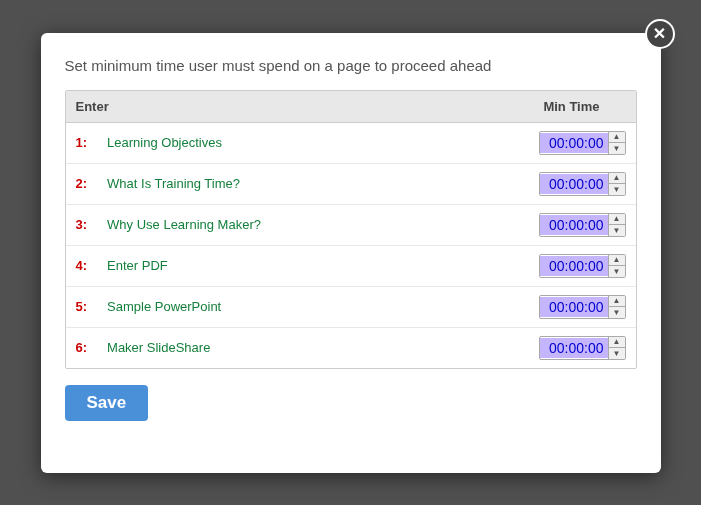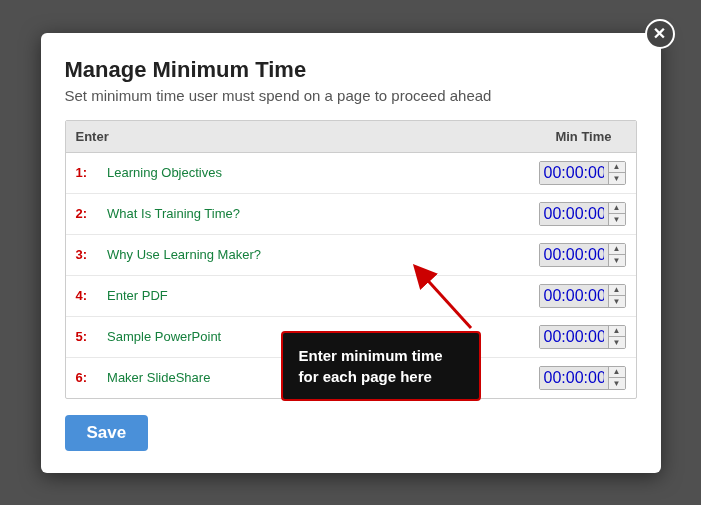--- a/index.html
+++ b/index.html
@@ -89,21 +89,21 @@
       padding: 8px 10px;
       font-size: 13px;
       font-weight: bold;
       color: #444;
       text-align: left;
       border-bottom: 1px solid #ccc;
     }
 
     thead th.col-mintime {
       text-align: right;
-      padding-right: 24px;
+      padding-right: 36px;
     }
 
     tbody tr {
       border-bottom: 1px solid #e8e8e8;
     }
 
     tbody tr:last-child {
       border-bottom: none;
     }
 
@@ -135,23 +135,23 @@
       border: 1px solid #aaa;
       border-radius: 2px;
       overflow: hidden;
     }
 
     .time-input {
       border: none;
       outline: none;
       width: 68px;
       padding: 2px 4px;
-      font-size: 16px;
+      font-size: 14px;
       color: #0000cc;
-      background: #e5e5e5;
+      background: #c4b5fd;
       text-align: right;
     }
 
     .spinner-btns {
       display: flex;
       flex-direction: column;
       border-left: 1px solid #aaa;
     }
 
     .spinner-btn {
@@ -230,21 +230,20 @@
     }
   </style>
 </head>
 <body>
 
 <div class="bg-overlay"></div>
 
 <div class="modal">
   <div class="modal-close">✕</div>
 
-  <div class="modal-title">Manage Minimum Time</div>
   <div class="modal-subtitle">Set minimum time user must spend on a page to proceed ahead</div>
 
   <div class="table-container">
     <div class="table-scroll">
       <table>
         <thead>
           <tr>
             <th colspan="2">Enter</th>
             <th class="col-mintime">Min Time</th>
           </tr>
@@ -327,31 +326,15 @@
           </div>
         </div>
       </td>
     </tr>
           </tbody>
       </table>
     </div>
   </div>
 
   
-  <div class="annotation-wrapper">
-    <div style="position:relative;">
-
-      <svg width="80" height="70" style="position:absolute; top:-68px; right:-10px;">
-        <defs>
-          <marker id="arrowhead" markerWidth="8" markerHeight="8" refX="4" refY="4" orient="auto">
-            <polygon points="0 0, 8 4, 0 8" fill="#cc0000"></polygon>
-          </marker>
-        </defs>
-        <line x1="60" y1="65" x2="10" y2="10" stroke="#cc0000" stroke-width="3" marker-end="url(#arrowhead)"></line>
-      </svg>
-      <div class="annotation-box">
-        <span>Enter minimum time for each page here</span>
-      </div>
-    </div>
-  </div>
 
   <button class="save-btn">Save</button>
 </div>
 
 </body></html>

